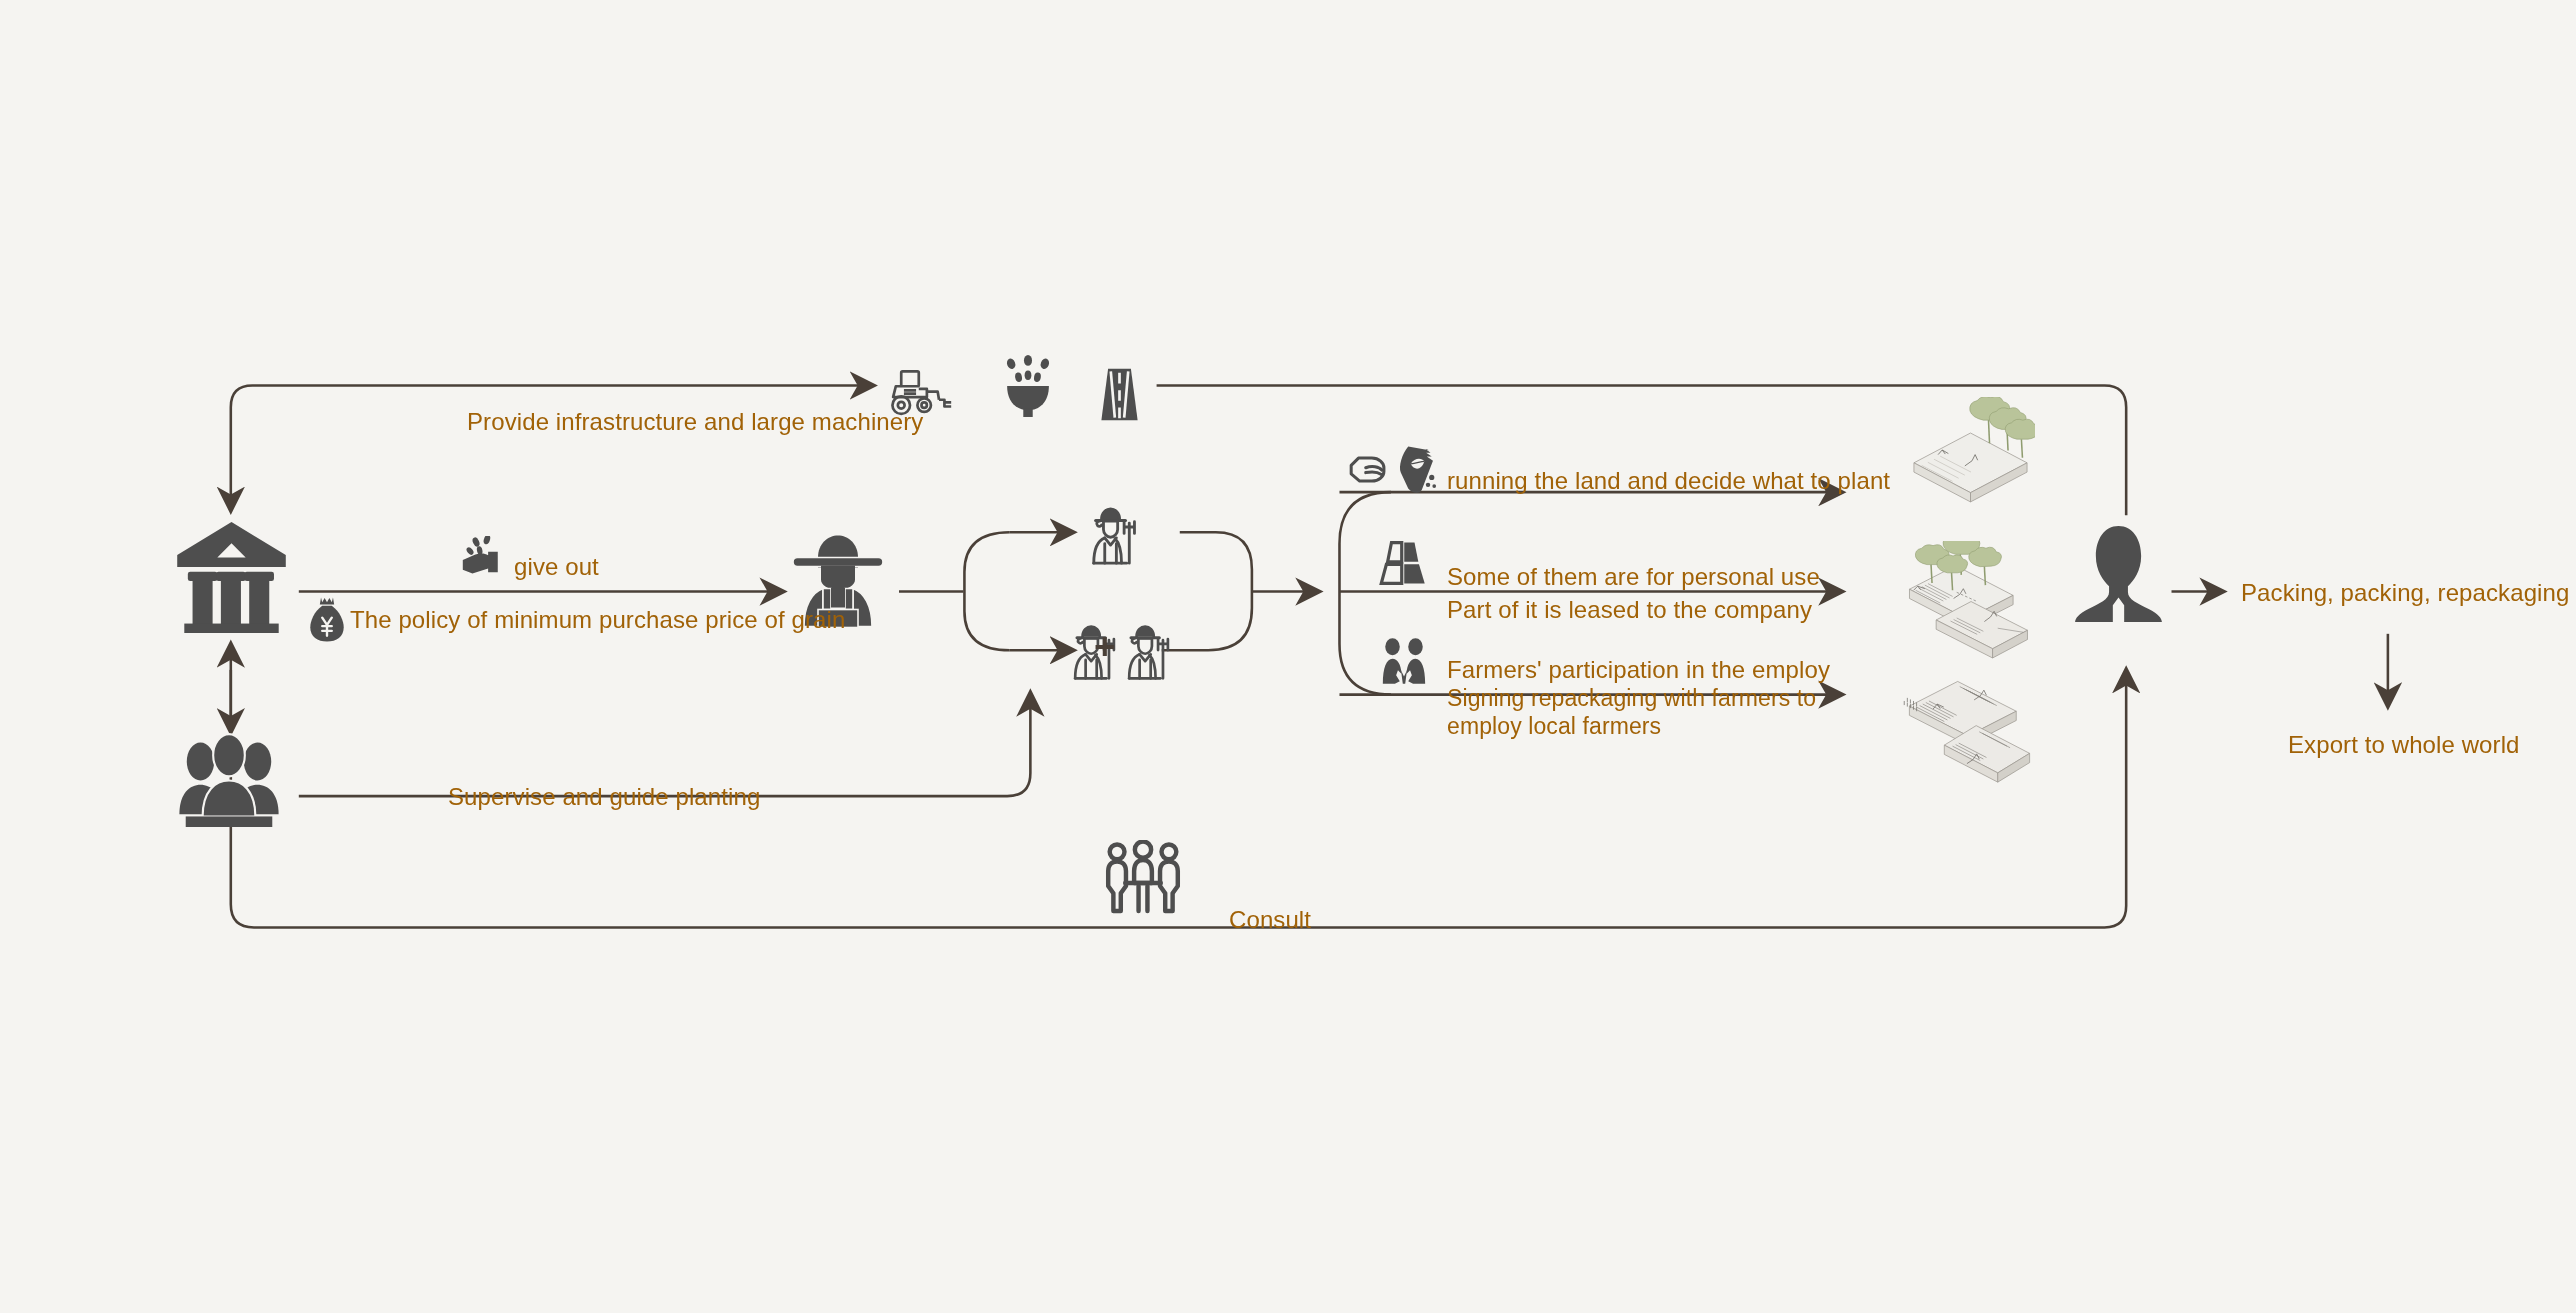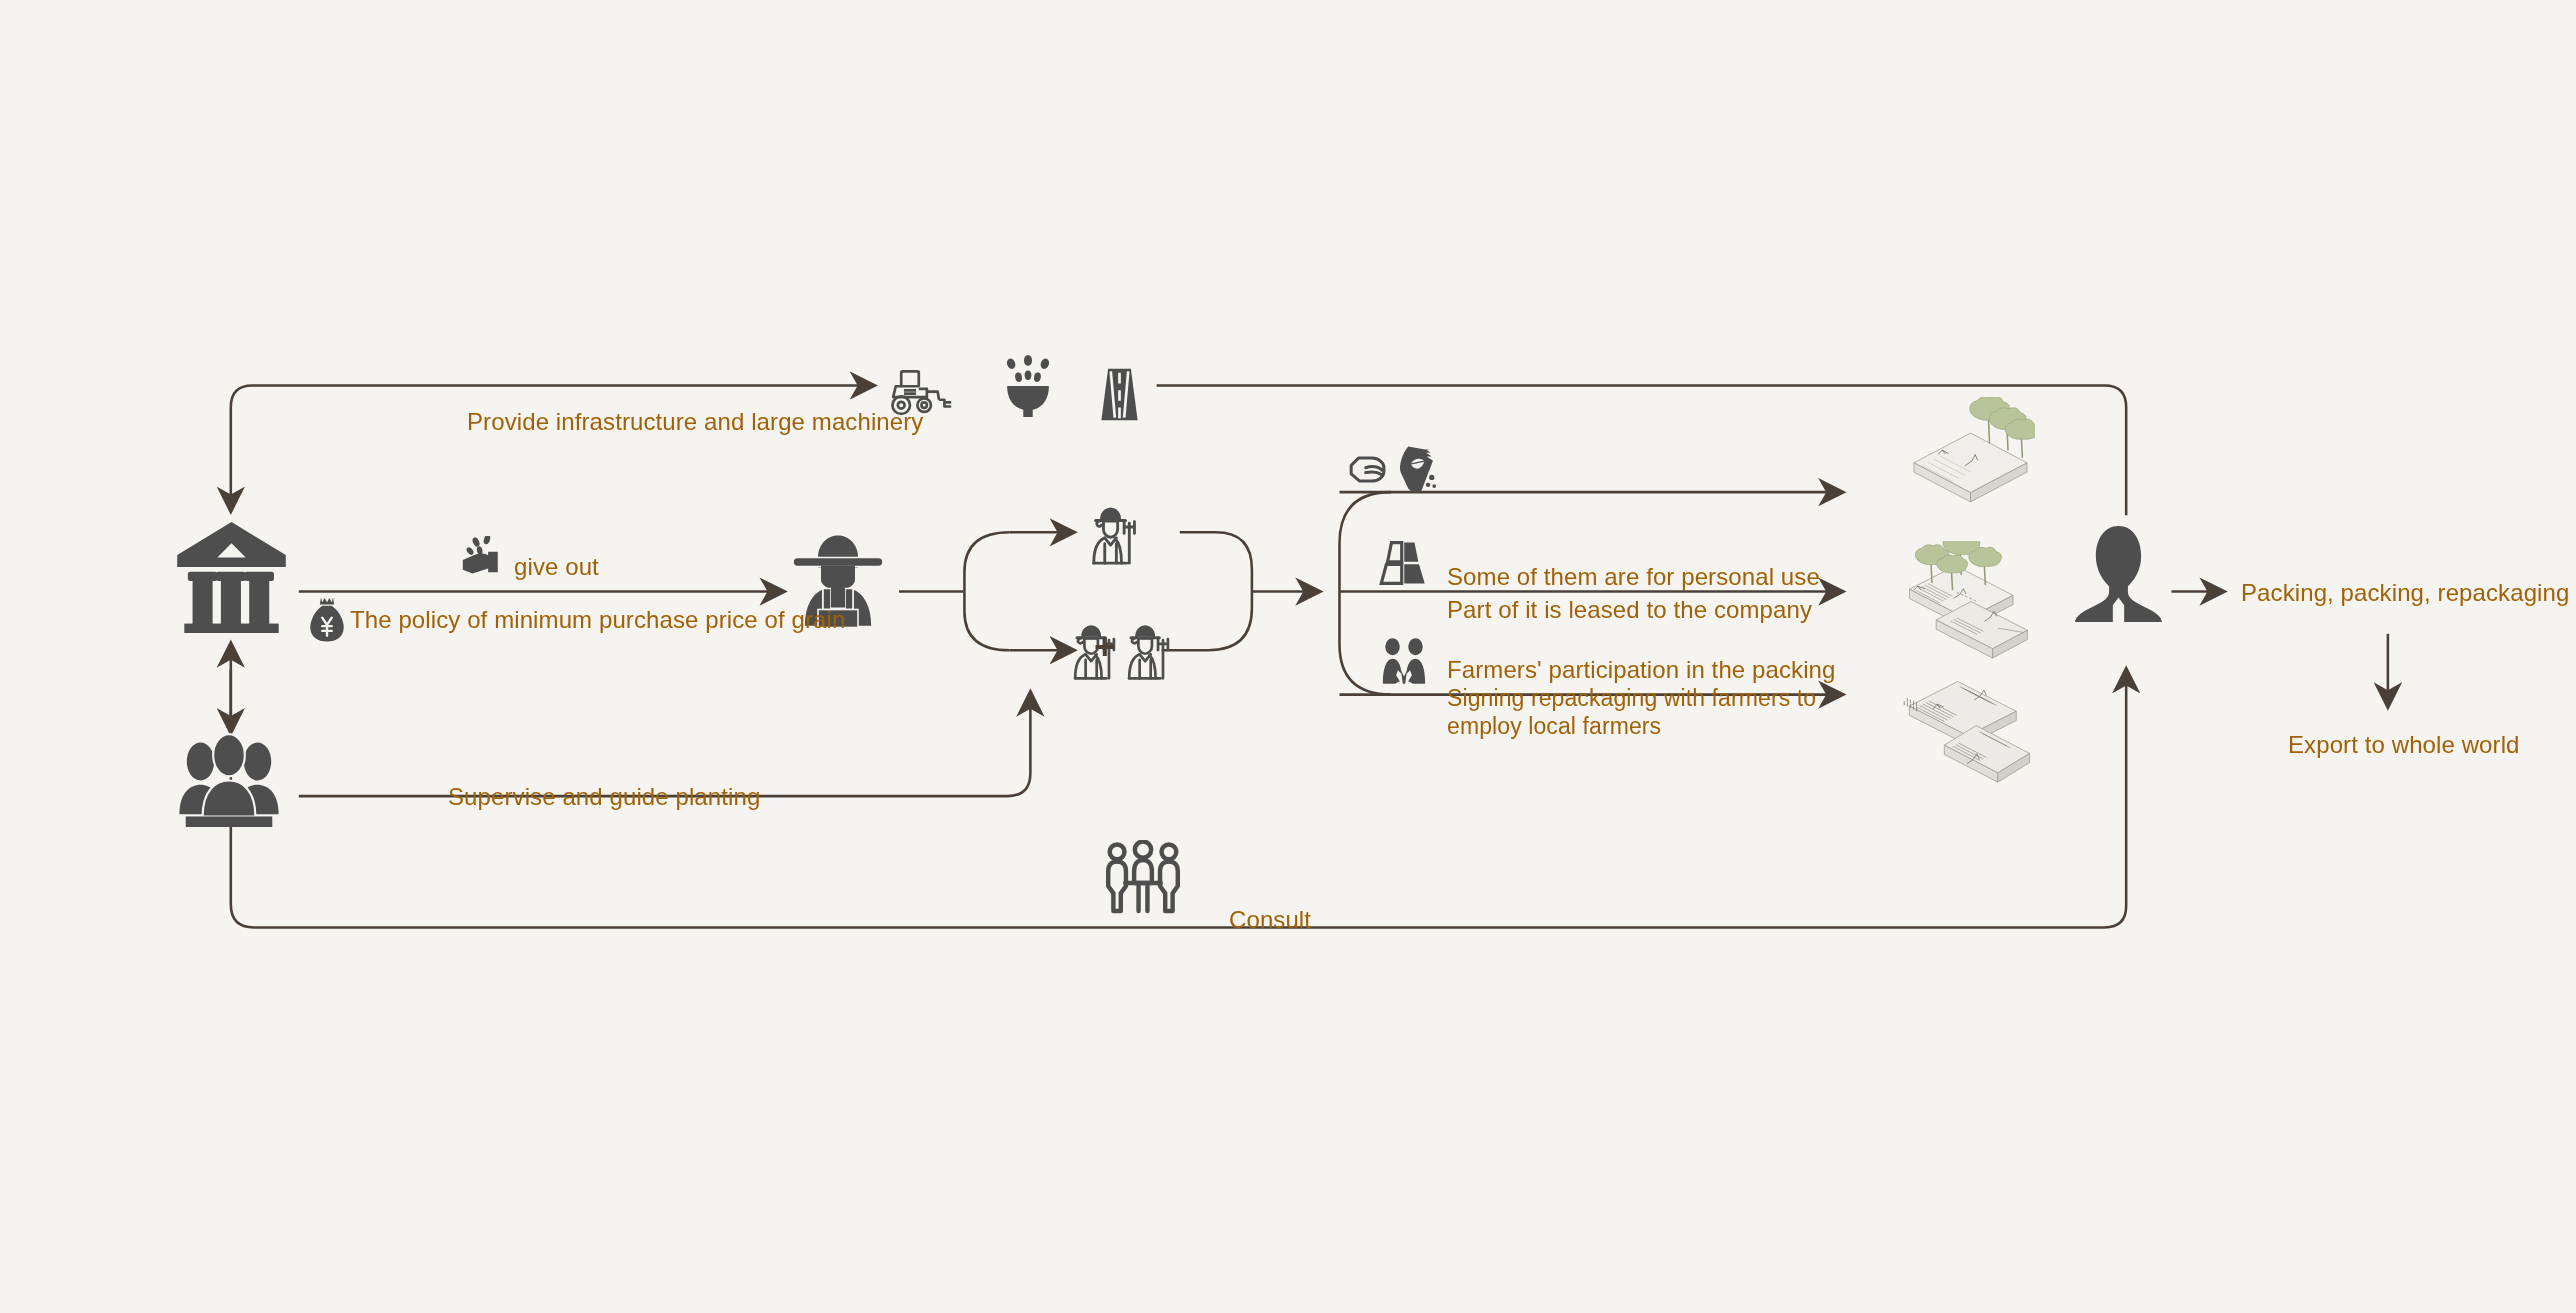--- a/index.html
+++ b/index.html
@@ -387,23 +387,24 @@
     </g>
   </svg>
 </div>
 
 <div class="lbl t46" style="left:467px;top:407px;">Provide infrastructure and large machinery</div>
 <div class="lbl t46" style="left:514px;top:552px;">give out</div>
 <div class="lbl t46" style="left:350px;top:605px;">The policy of minimum purchase price of grain</div>
 <div class="lbl t46" style="left:448px;top:782px;">Supervise and guide planting</div>
 <div class="lbl t46" style="left:1229px;top:905px;">Consult</div>
 
+<div class="lbl t46" style="left:1447px;top:466px;">running the land and decide what to plant</div>
 <div class="lbl t46" style="left:1447px;top:562px;">Some of them are for personal use</div>
 <div class="lbl t46" style="left:1447px;top:595px;">Part of it is leased to the company</div>
-<div class="lbl t46" style="left:1447px;top:655px;">Farmers' participation in the packing</div>
+<div class="lbl t46" style="left:1447px;top:655px;">Farmers' participation in the employ</div>
 <div class="lbl t44" style="left:1447px;top:684px;">Signing repackaging with farmers to</div>
 <div class="lbl t44" style="left:1447px;top:712px;">employ local farmers</div>
 
 <div class="lbl t46" style="left:2241px;top:578px;">Packing, packing, repackaging</div>
 <div class="lbl t46" style="left:2288px;top:730px;">Export to whole world</div>
 
 </div>
 
 
 </body></html>

